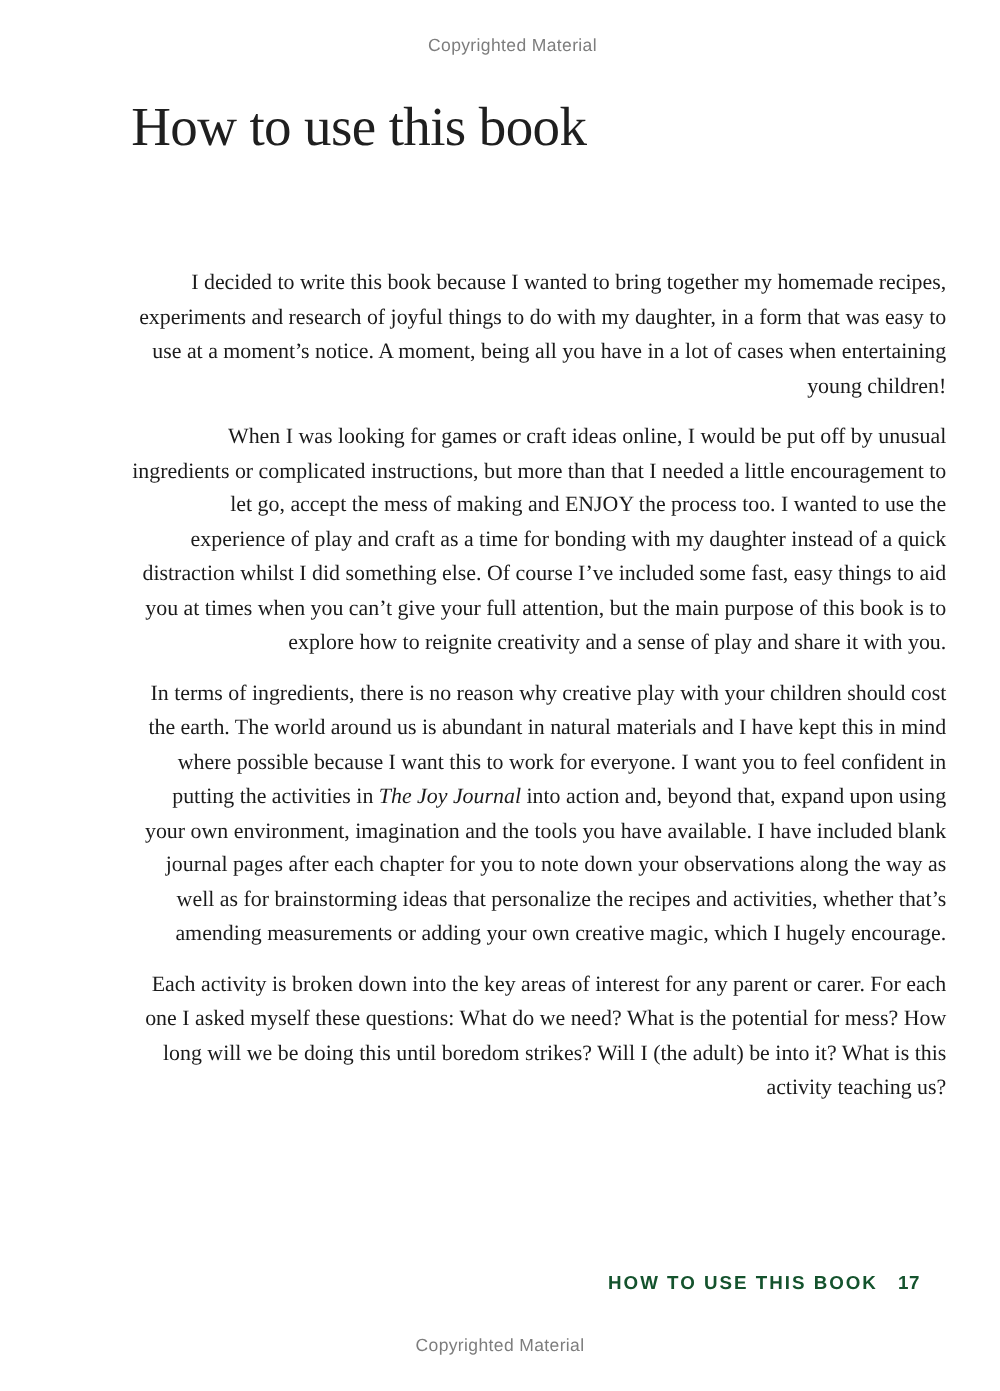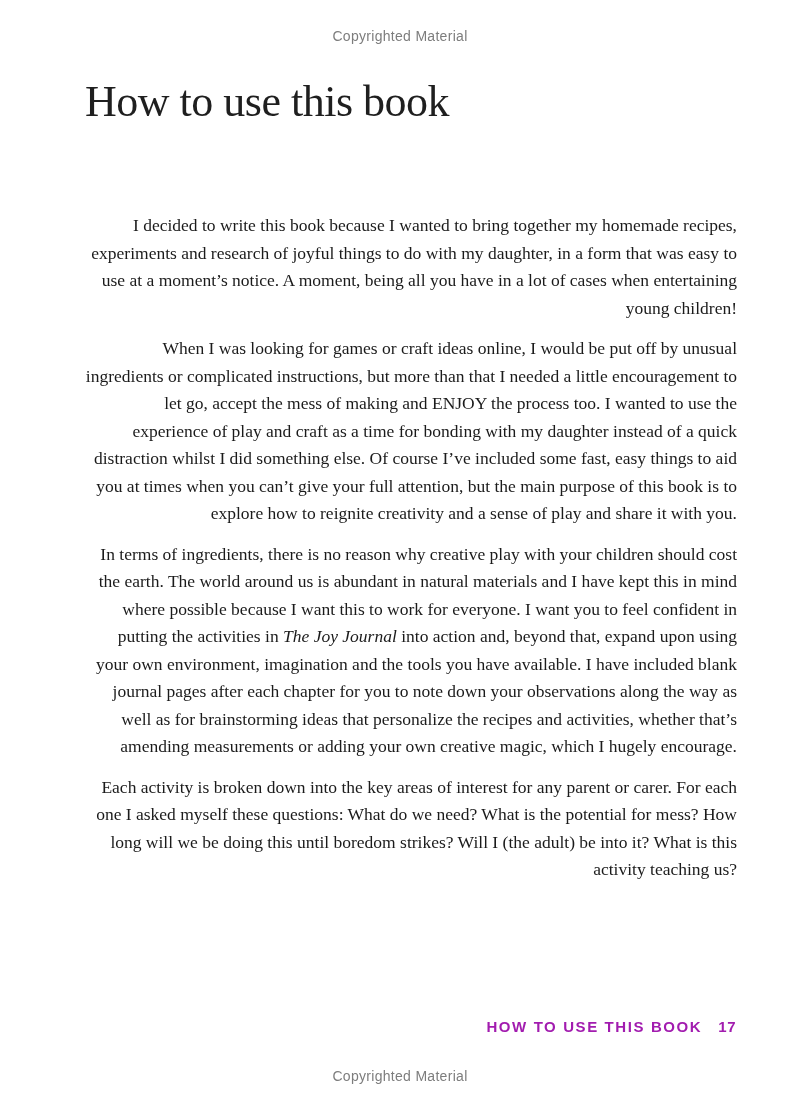--- a/index.html
+++ b/index.html
@@ -5,20 +5,21 @@
   * { margin: 0; padding: 0; box-sizing: border-box; }
   html, body { background: #ffffff; }
   .page {
     position: relative;
     width: 800px;
     height: 1113px;
     background: #ffffff;
     font-family: "Liberation Serif", serif;
     color: #1c1c1c;
     overflow: hidden;
+    padding-left: 20px;
   }
   .copyright {
     font-family: "Liberation Sans", sans-serif;
     font-size: 14px;
     color: #7d7d7d;
     text-align: center;
     letter-spacing: 0.3px;
   }
   .copyright-top { padding-top: 28px; }
   .copyright-bottom {
@@ -47,21 +48,21 @@
   .content p { margin-bottom: 13px; }
   .content .italic { font-style: italic; }
   .page-footer {
     position: absolute;
     top: 1018px;
     right: 64px;
     font-family: "Liberation Sans", sans-serif;
     font-weight: 700;
     font-size: 15px;
     letter-spacing: 1.6px;
-    color: #a21caf;
+    color: #14532d;
     white-space: nowrap;
   }
   .page-footer .page-number { margin-left: 16px; letter-spacing: 0.5px; }
 </style>
 </head>
 <body>
 
 <div class="page">
 
   <div class="copyright copyright-top">Copyrighted Material</div>

